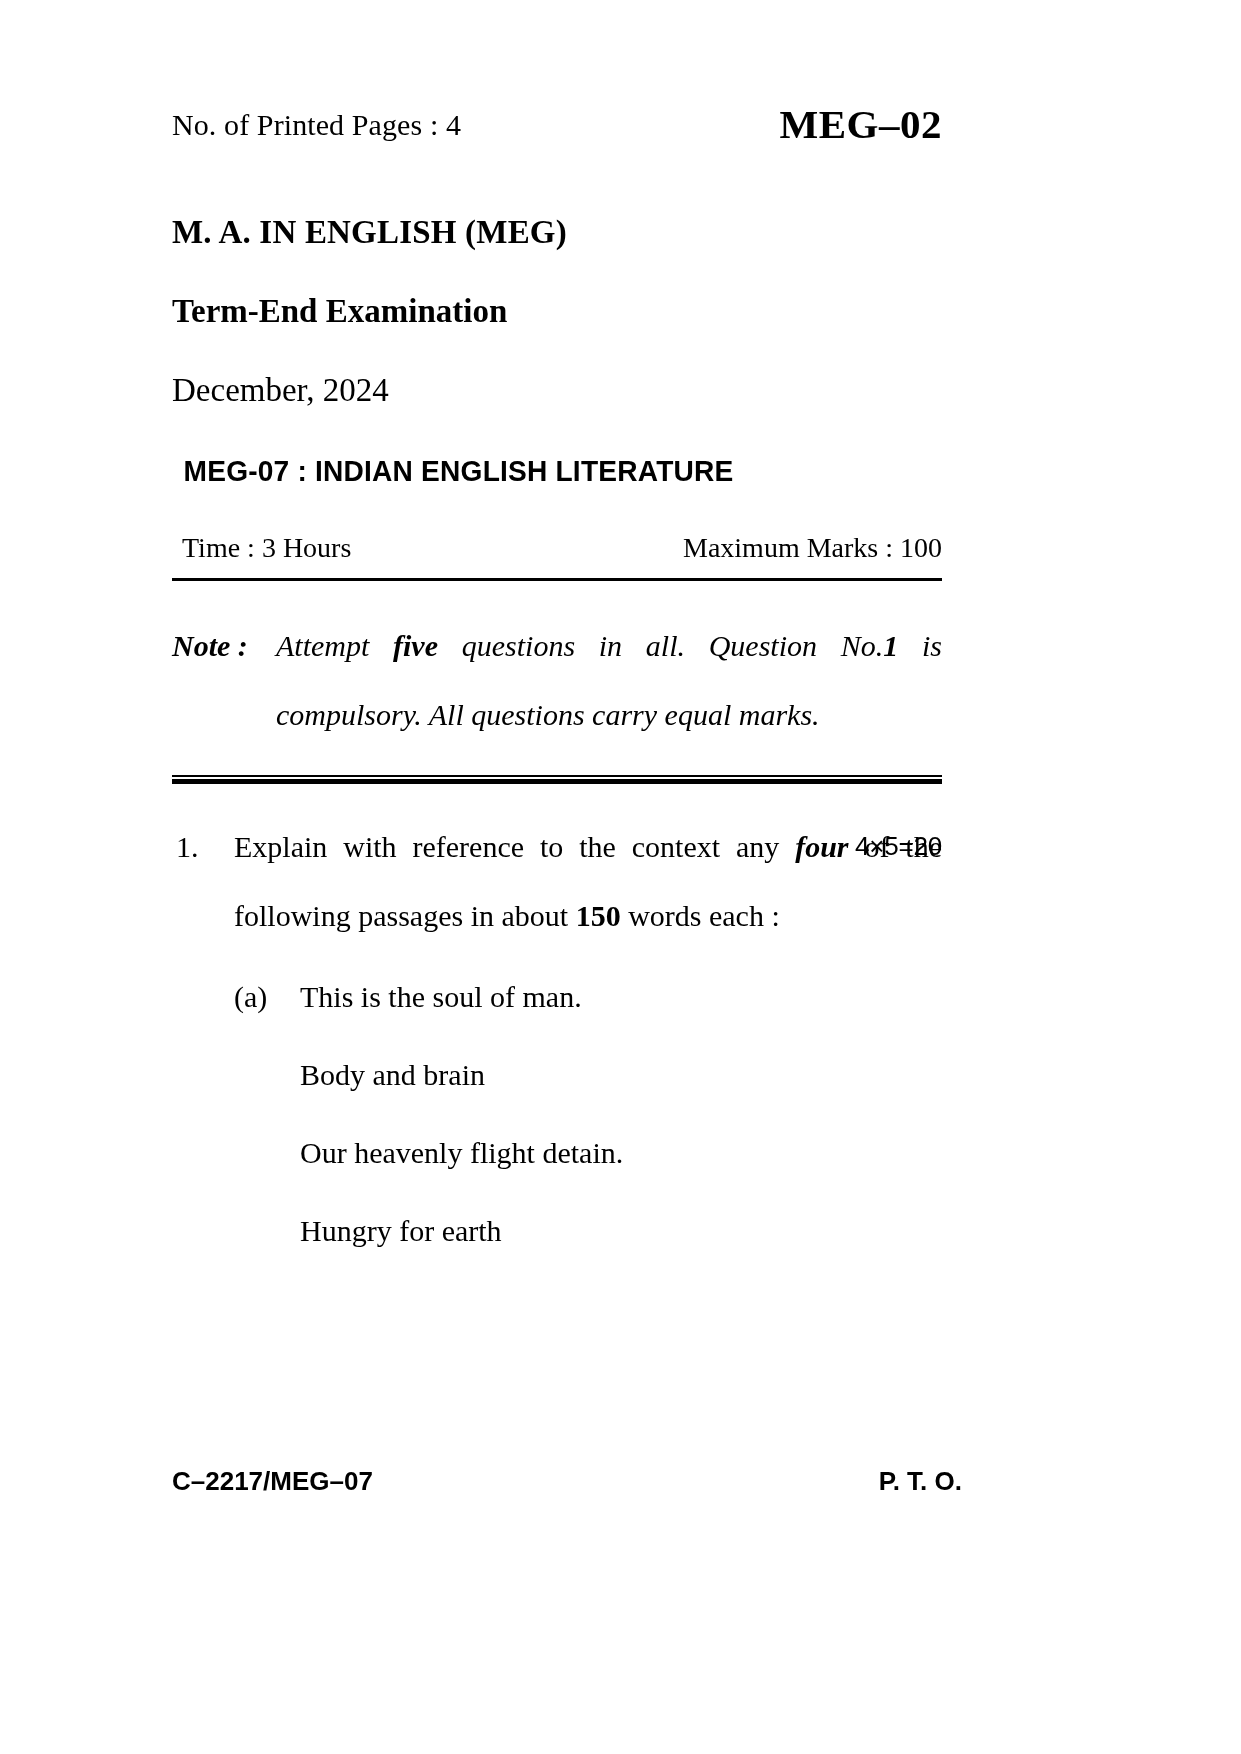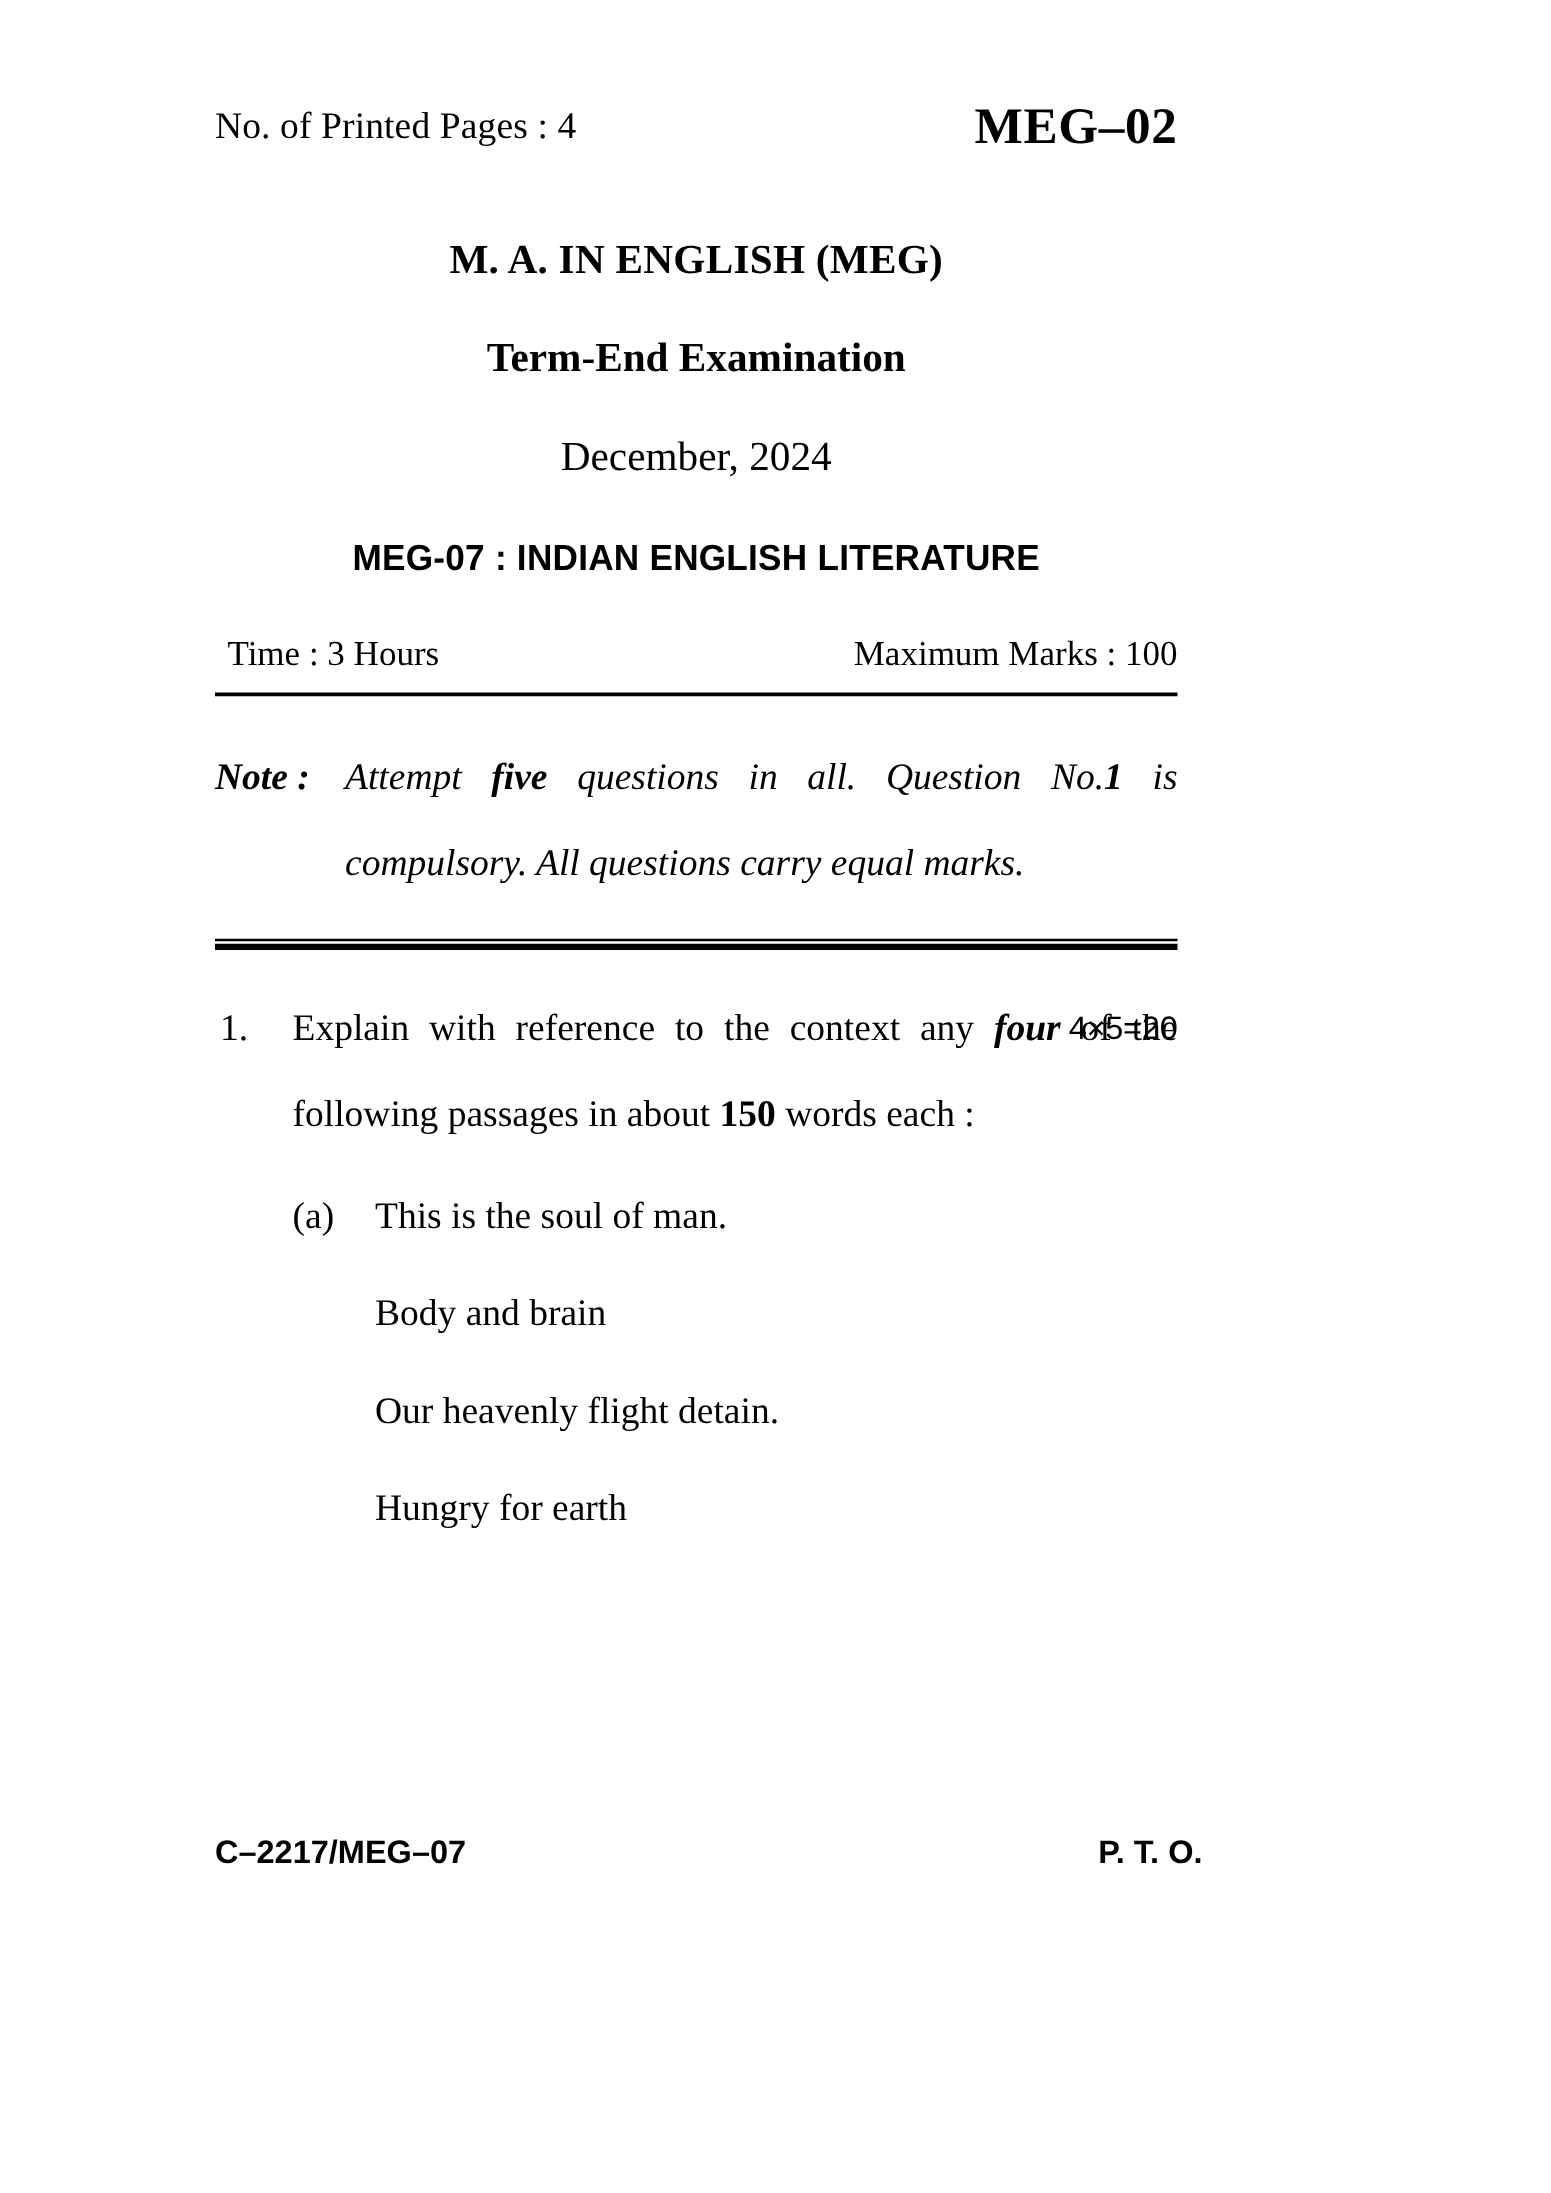--- a/index.html
+++ b/index.html
@@ -30,42 +30,42 @@
     position: absolute;
     left: 172px;
     top: 0;
     width: 770px;
   }
 
   
   .header-row {
     position: relative;
     height: 62px;
-    margin-top: 76px;
+    margin-top: 100px;
   }
   .printed-pages {
     position: absolute;
     left: 0;
     top: 8px;
     font-size: 30px;
     letter-spacing: 0.1px;
     white-space: nowrap;
   }
   .paper-code {
     position: absolute;
     right: 0;
     top: 0;
     font-size: 41px;
     font-weight: bold;
     letter-spacing: 0.5px;
     white-space: nowrap;
   }
 
   
-  .title-block { text-align: center; margin-top: 38px; }
+  .title-block { text-align: left; margin-top: 38px; }
   .prog-title {
     font-size: 33px;
     font-weight: bold;
     margin-top: 52px;
     letter-spacing: 0.2px;
   }
   .exam-title {
     font-size: 33px;
     font-weight: bold;
     margin-top: 42px;

